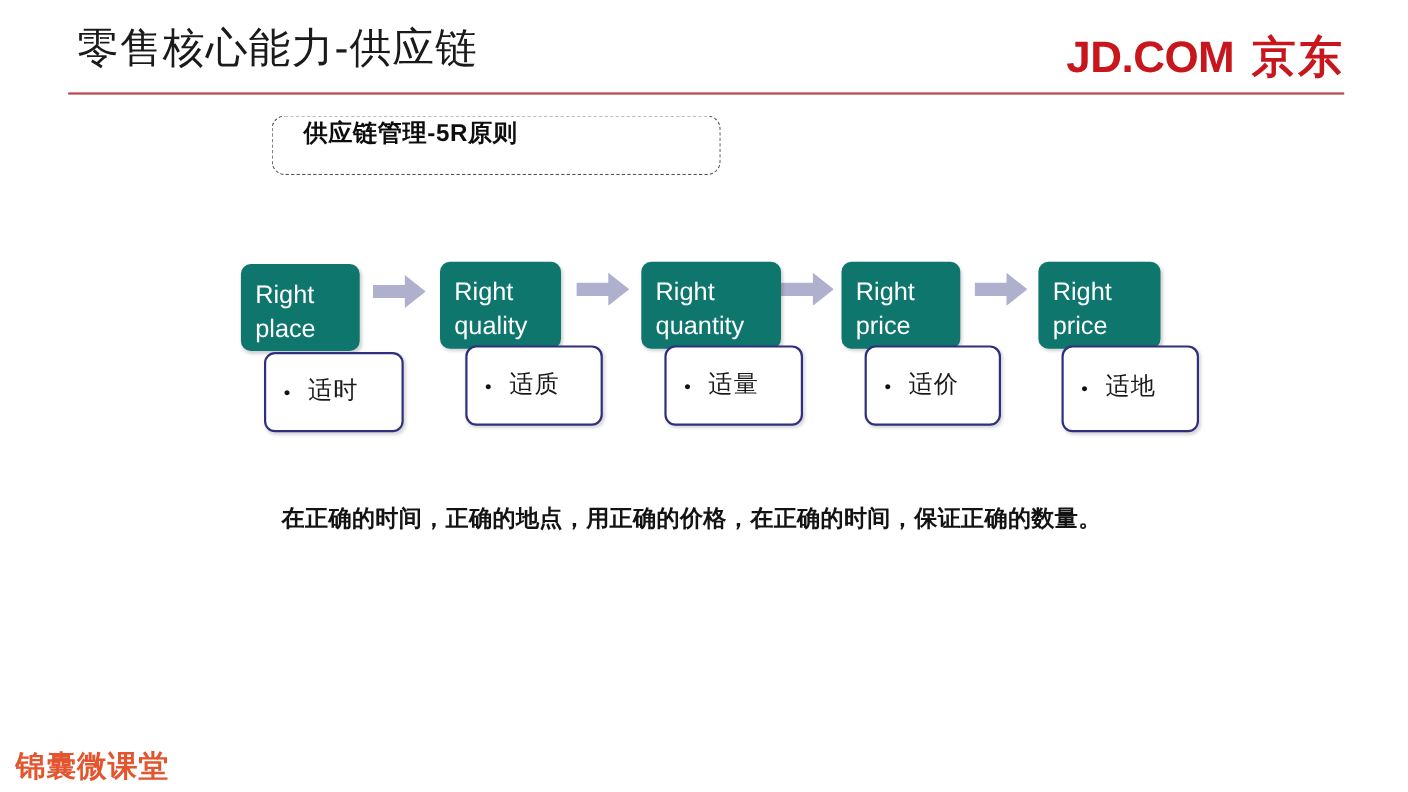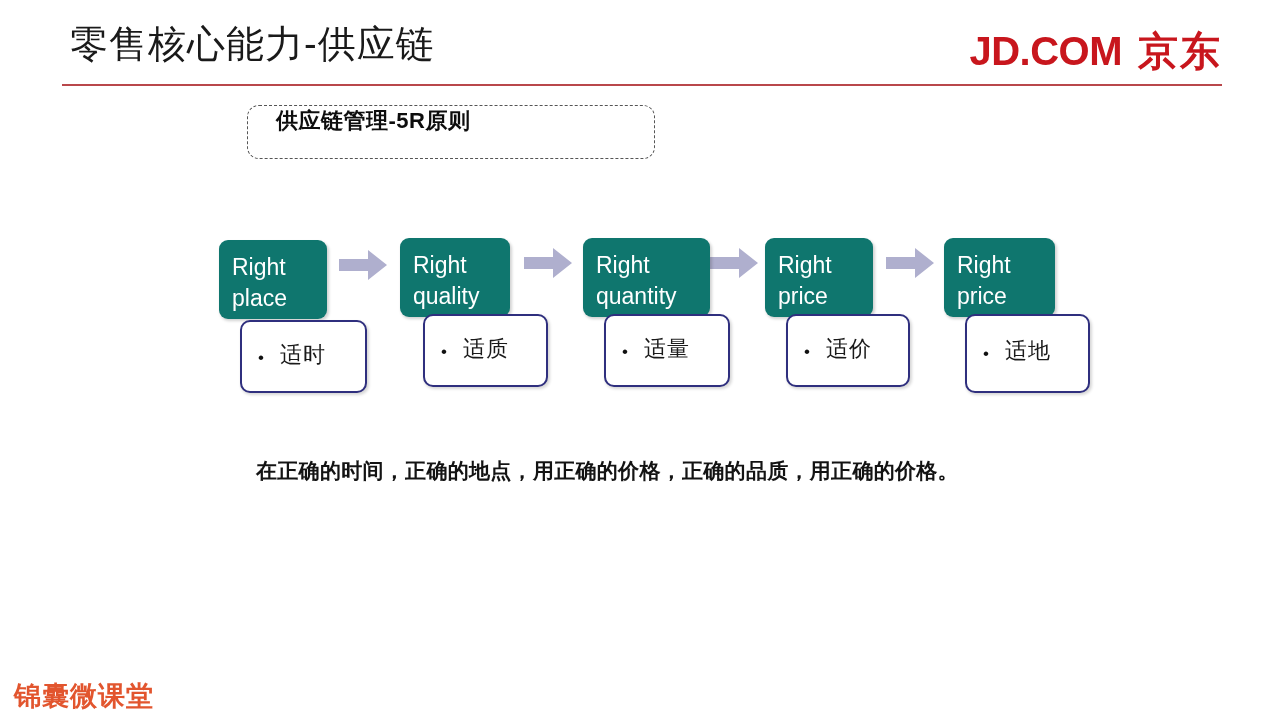--- a/index.html
+++ b/index.html
@@ -246,15 +246,15 @@
       <div>price</div>
     </div>
     <div class="white-card" style="left:965px; top:314px; width:125px; height:79px; padding:16px 0 0 16px;">
       <span class="bullet">•</span>
       <span class="card-text">适地</span>
     </div>
   </div>
 
 </div>
 
-<div class="statement">在正确的时间，正确的地点，用正确的价格，正确的品质，用正确的价格。</div>
+<div class="statement">在正确的时间，正确的地点，用正确的价格，在正确的时间，保证正确的数量。</div>
 
 <div class="watermark">锦囊微课堂</div>
 
 </body></html>

